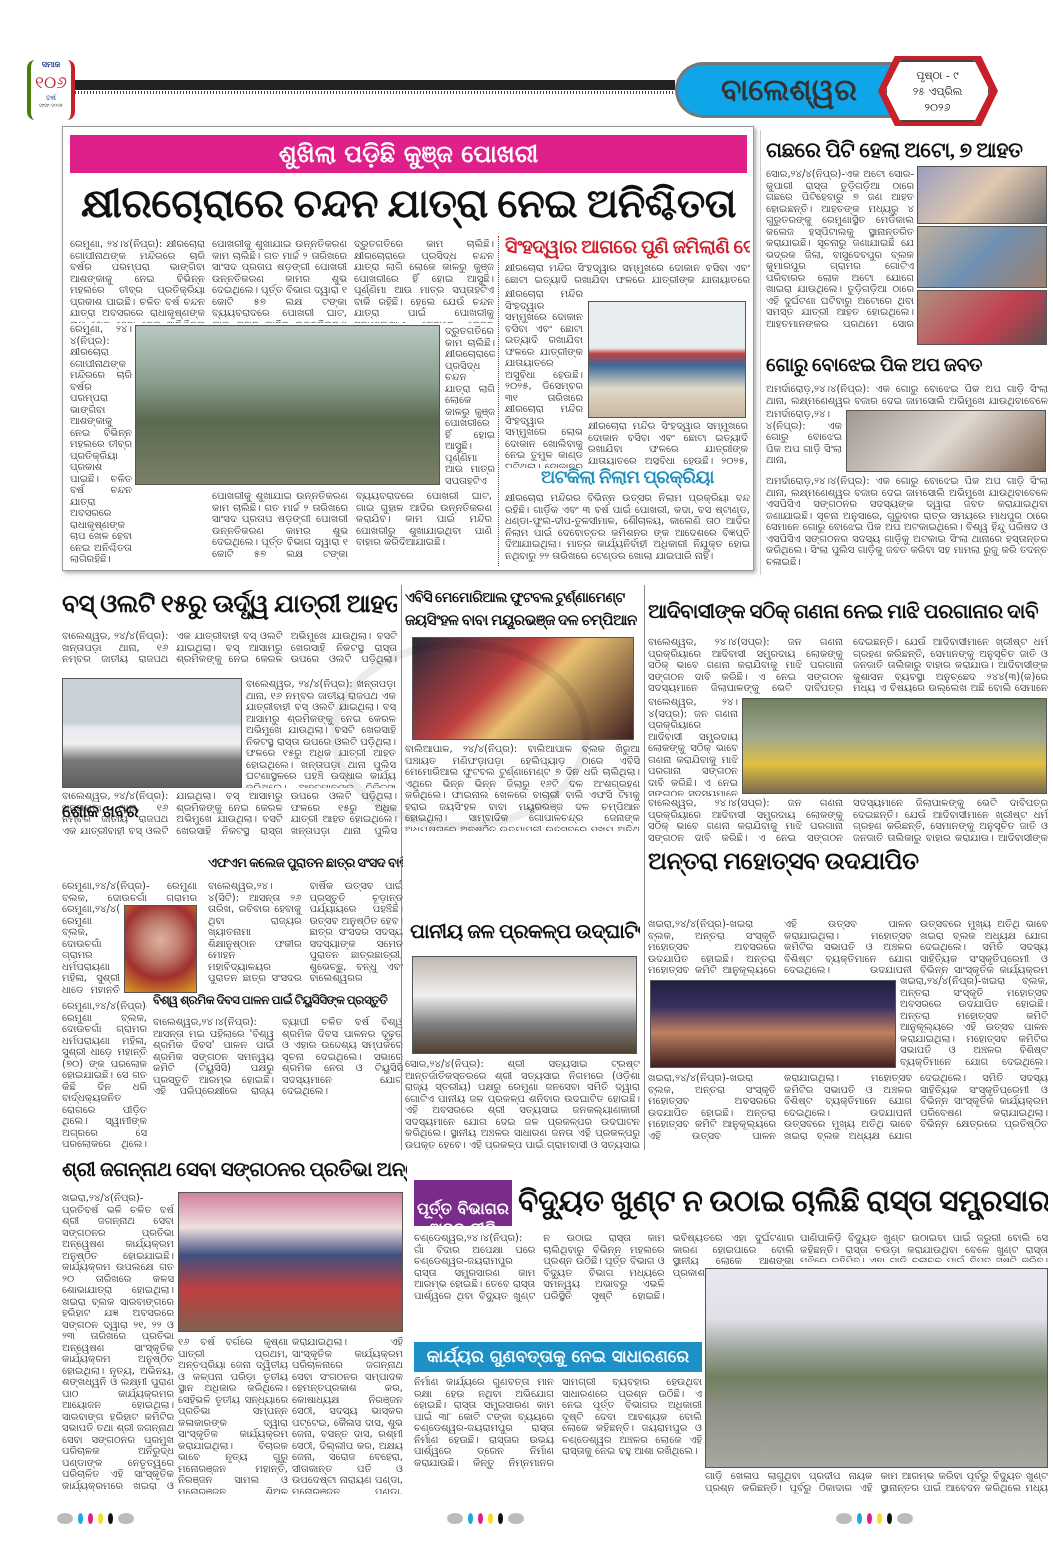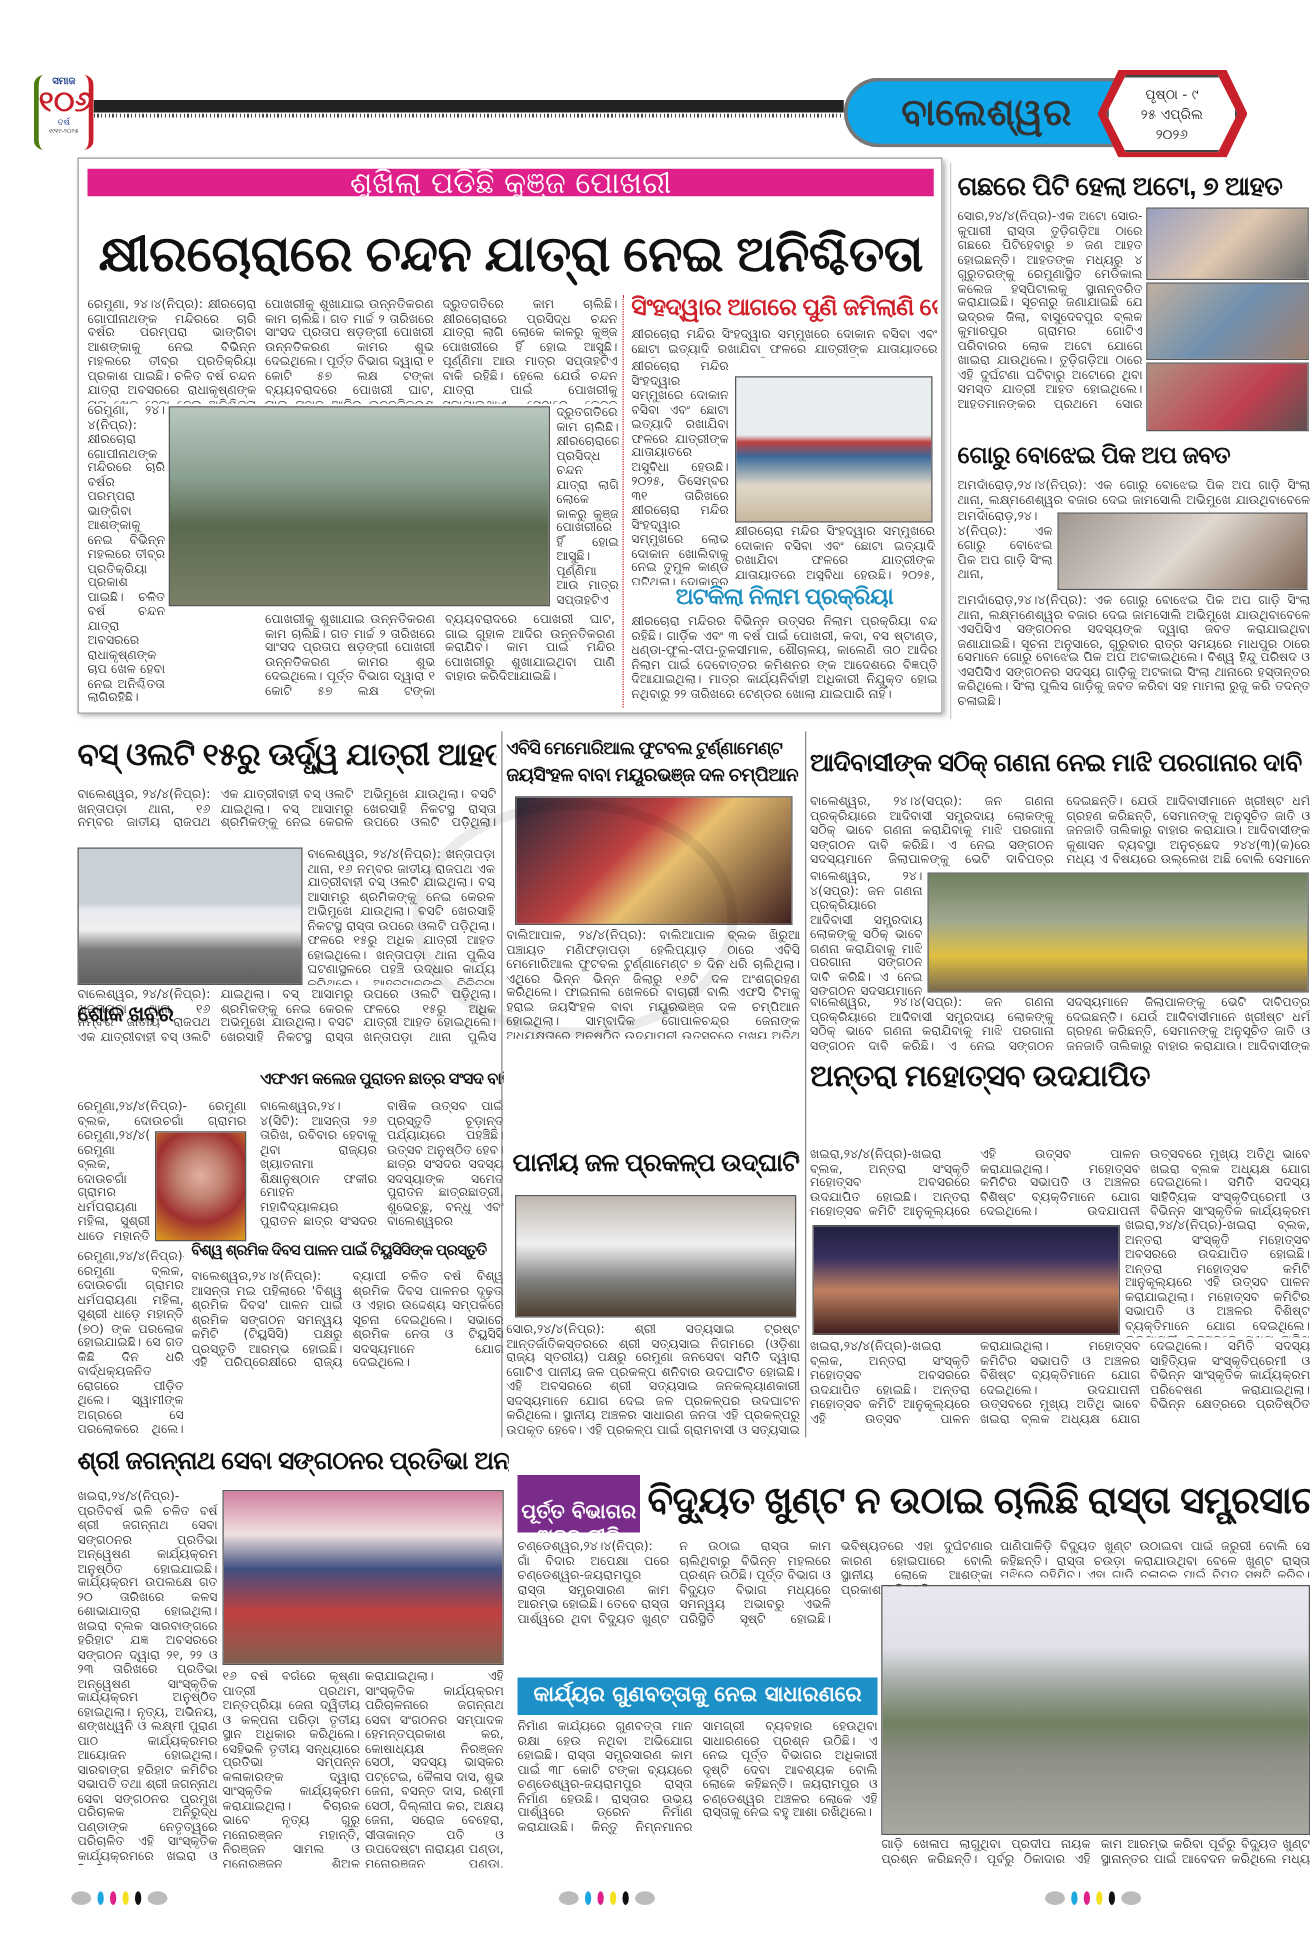--- a/index.html
+++ b/index.html
@@ -1,32 +1,32 @@
 <!DOCTYPE html>
 <html><head>
 <meta charset="utf-8">
 <style>
   *{box-sizing:border-box;margin:0;padding:0}
   body{width:1053px;height:1562px;background:#fff;font-family:"DejaVu Sans",sans-serif;color:#222;position:relative;overflow:hidden}
   .abs{position:absolute}
   .txt{font-size:10px;line-height:11.5px;color:#333;text-align:justify;overflow:hidden}
-  .hl{font-family:Liberation Sans, sans-serif;color:#111;white-space:nowrap;overflow:hidden;font-weight:bold;letter-spacing:-0.5px}
+  .hl{font-family:Liberation Serif, serif;color:#111;white-space:nowrap;overflow:hidden;font-weight:bold;letter-spacing:-0.5px}
   .photo{background:linear-gradient(135deg,#8a9a8a,#c8c0b0 40%,#6a7a6a);border:1px solid #555}
   .rule{background:#888}
   
   .logo{left:27px;top:60px;width:48px;height:60px;border-left:4px solid #4d7c0f;border-right:4px solid #c8202a;border-radius:8px;text-align:center;font-size:8px;color:#222}
-  .logo .big{font-size:23px;color:#c8202a;font-weight:bold;line-height:24px}
+  .logo .big{font-size:17px;color:#c8202a;font-weight:normal;line-height:24px}
   .barfull{left:75px;top:80px;width:600px;height:10px;background:#222}
   .barfull2{left:75px;top:91px;width:600px;height:3px;background:repeating-linear-gradient(90deg,#444 0 1px,#fff 1px 3px)}
   .sect{left:675px;top:62px;width:225px;height:56px;border:3px solid #777;border-right:none;border-radius:30px 0 0 30px;font-size:30px;font-weight:bold;color:#333;display:flex;align-items:center;justify-content:center;background:#0ea5e9}
   .pagebox{left:885px;top:60px;width:105px;height:62px;background:#fff;border:2px solid #444;clip-path:polygon(15% 0,85% 0,100% 50%,85% 100%,15% 100%,0 50%);font-size:11px;text-align:center;line-height:16px;padding-top:6px}
   .pageframe{left:878px;top:56px;width:120px;height:70px;background:#c8202a;clip-path:polygon(14% 0,86% 0,100% 50%,86% 100%,14% 100%,0 50%)}
   
   .mainbox{left:62px;top:126px;width:692px;height:445px;border:1px solid #999;box-shadow:2px 2px 4px #aaa}
-  .pink{left:70px;top:135px;width:677px;height:22px;background:#e0208a;color:#fff;font-size:24px;font-weight:normal;display:flex;align-items:center;justify-content:center}
+  .pink{left:70px;top:135px;width:677px;height:38px;background:#e0208a;color:#fff;font-size:24px;font-weight:bold;display:flex;align-items:center;justify-content:center}
   .mainhl{left:70px;top:176px;width:677px;height:56px;font-size:40px;line-height:56px;text-align:center}
   .redhl{color:#d0202a;font-size:19px}
   .bluehl{color:#1e8fbf;font-size:18px;text-align:center}
   .purple{background:#7a2c8a;color:#fff;font-size:16px;font-weight:bold;text-align:center;line-height:20px}
   .bluebar{background:#1e90c8;color:#fff;font-size:17px;font-weight:bold;text-align:center;line-height:28px}
   .dots{display:flex;align-items:center;gap:5px}
   .dots span{display:inline-block;border-radius:50%}
   .g{width:16px;height:11px;background:#bbb}
   .c{width:5px;height:11px}
   .watermark{left:330px;top:640px;width:260px;height:190px;border:8px solid rgba(0,0,0,0.08);border-radius:50%;pointer-events:none}

